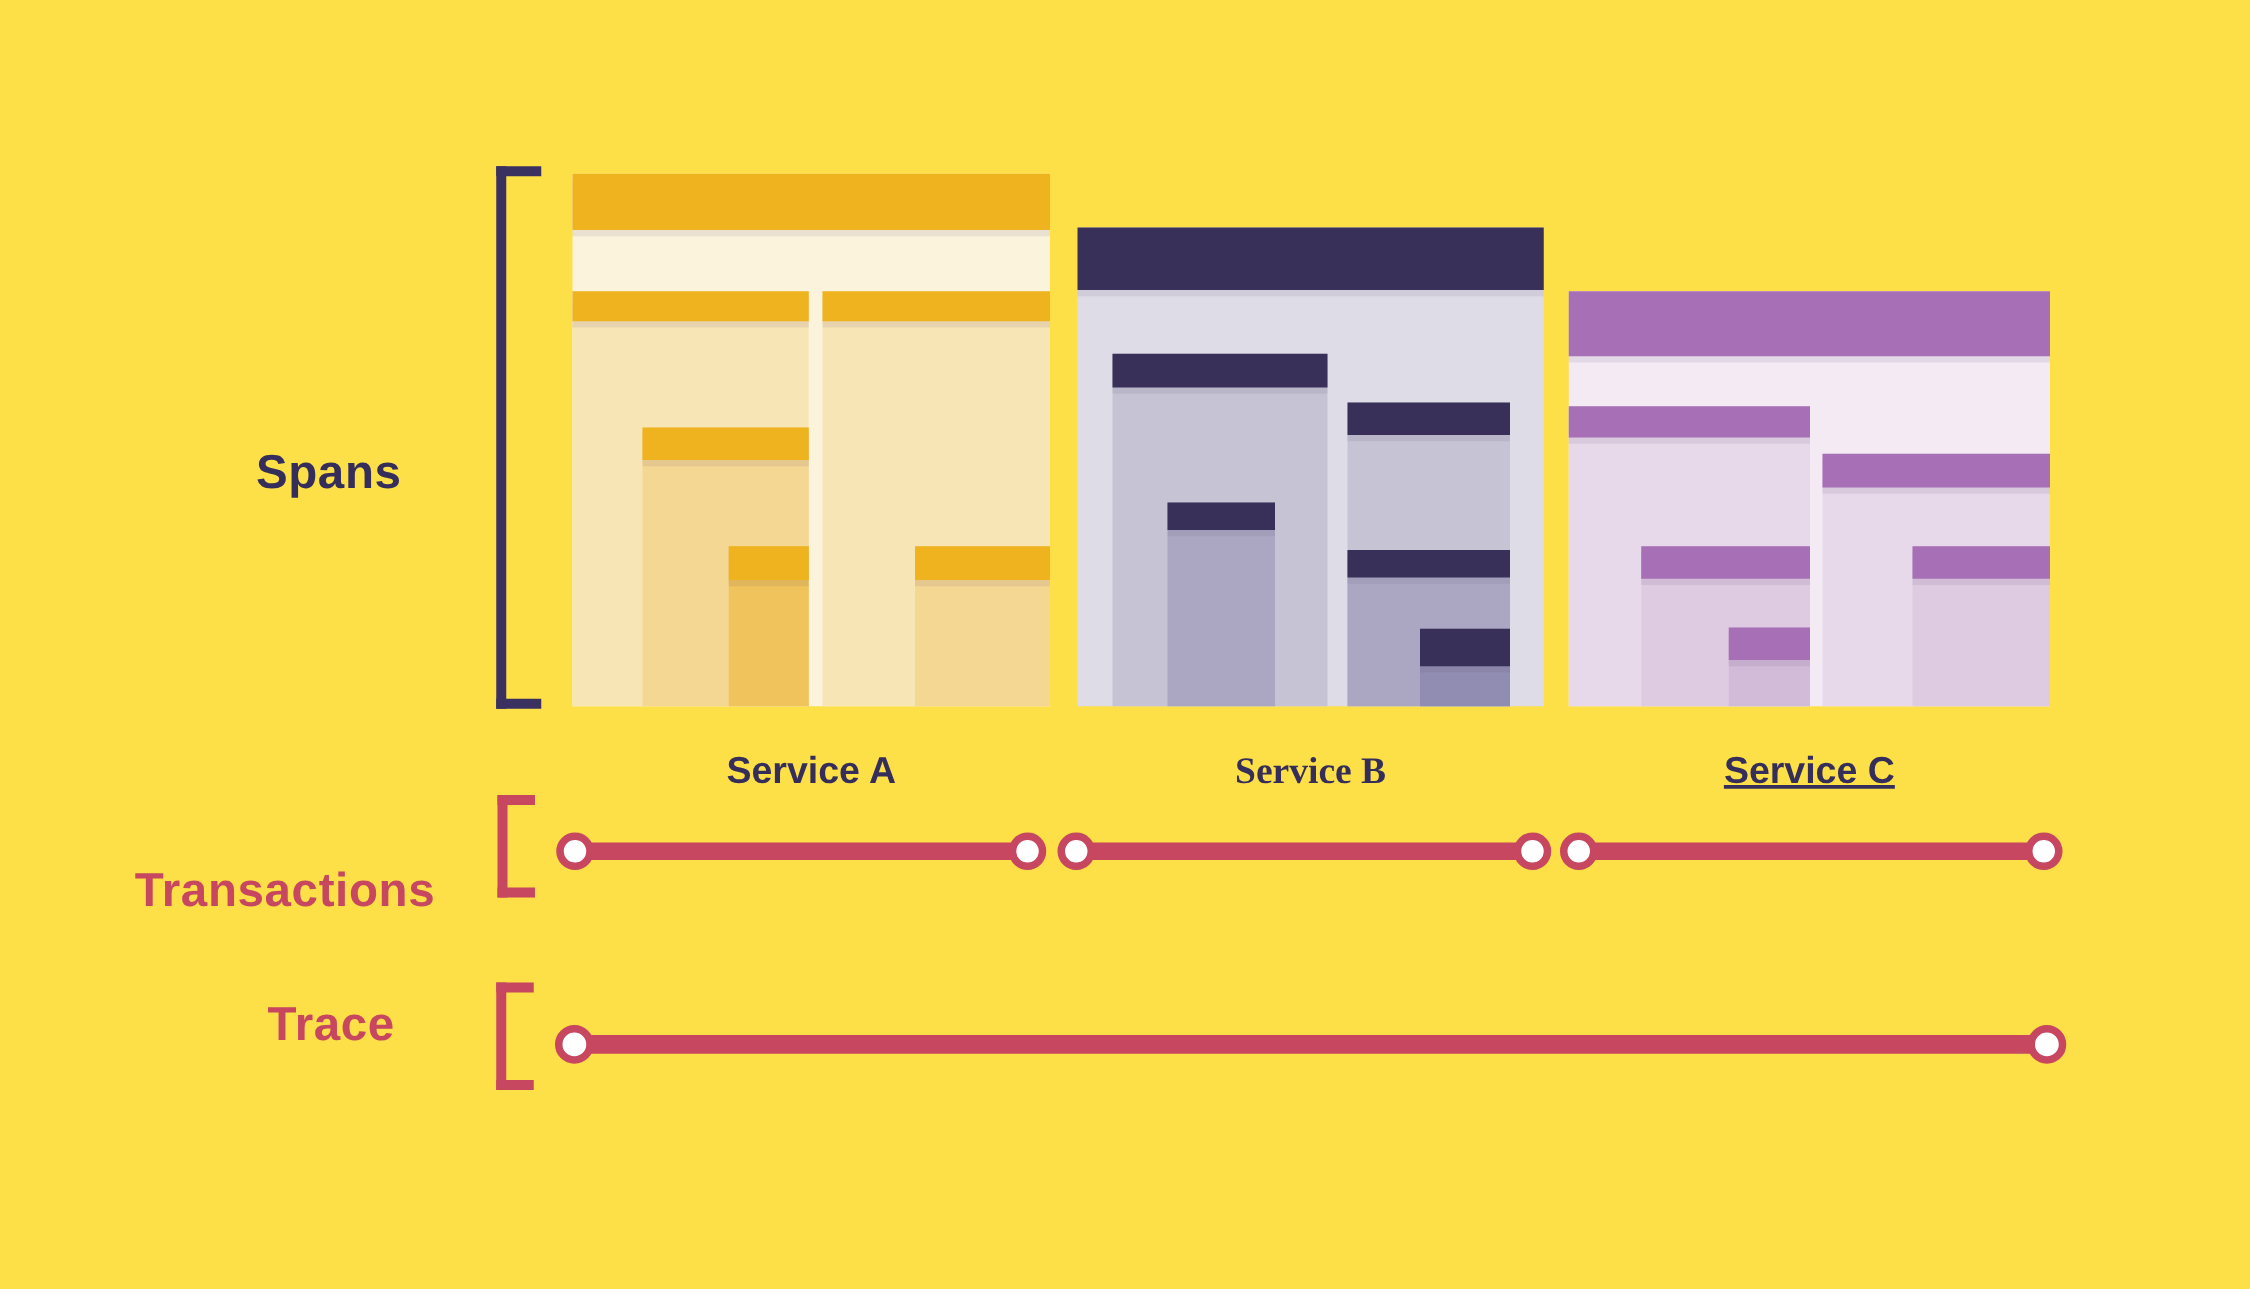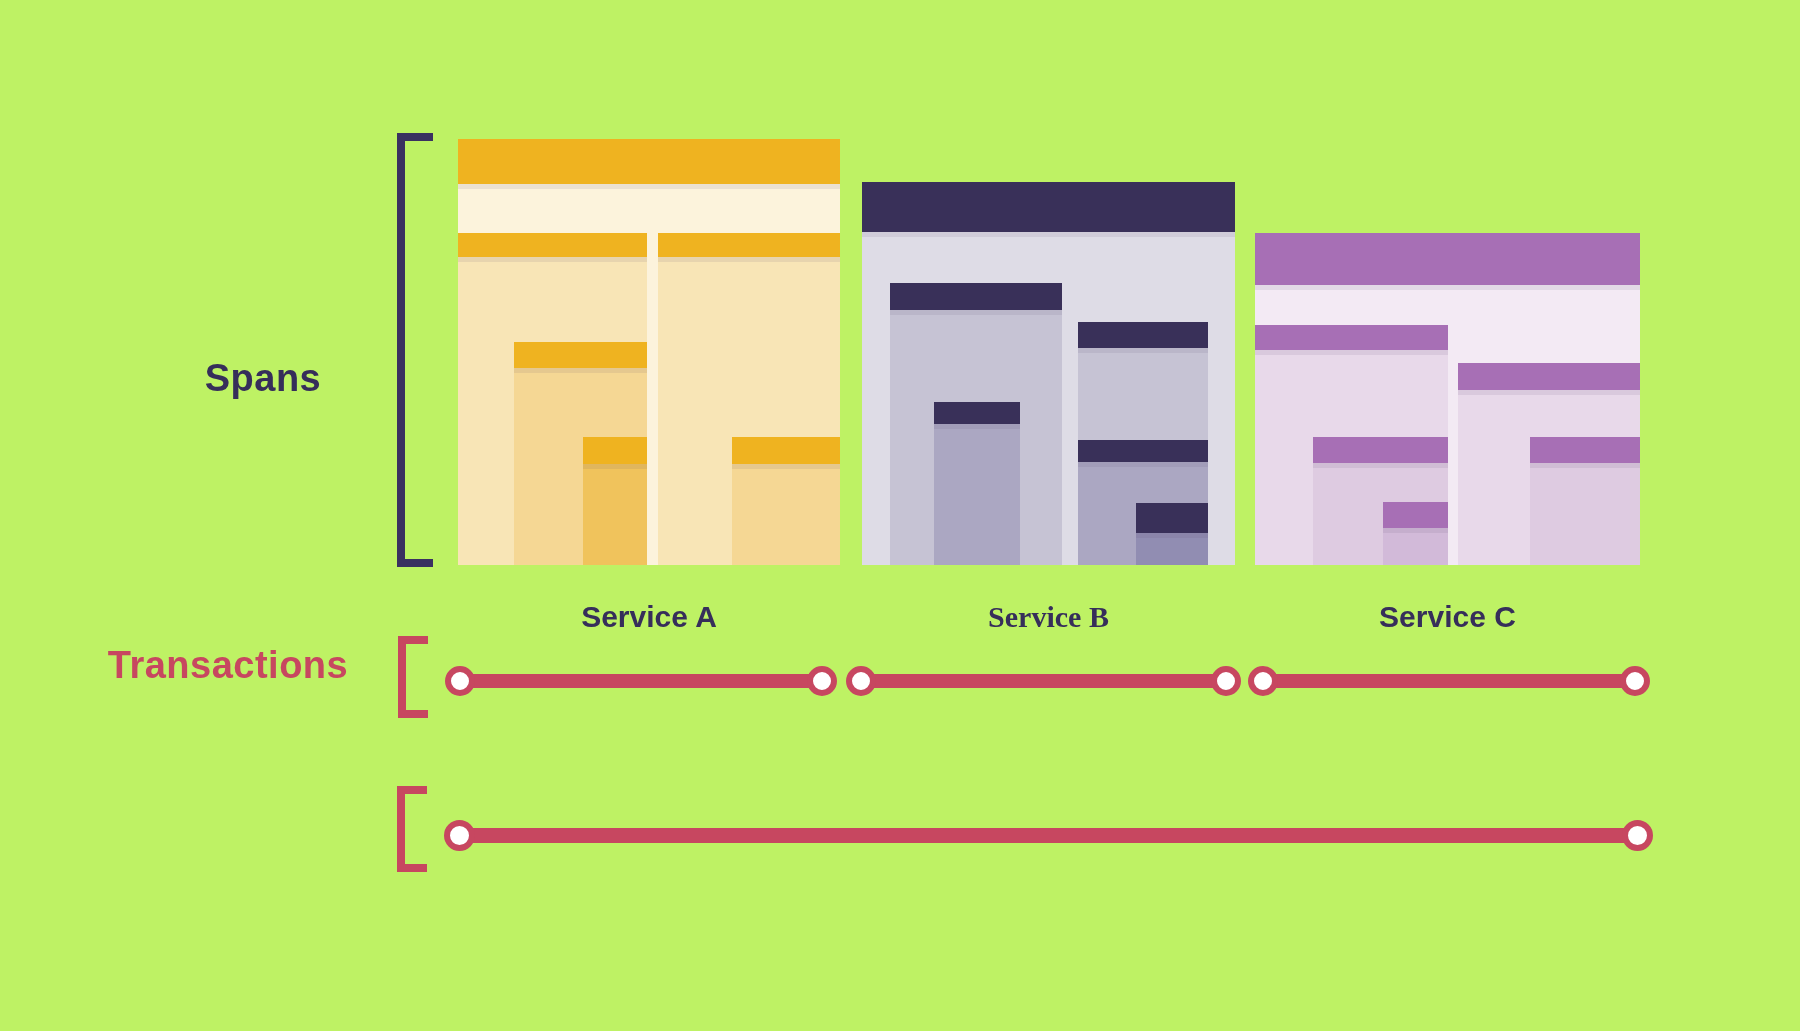--- a/index.html
+++ b/index.html
@@ -1,20 +1,20 @@
 <!DOCTYPE html>
 <html><head>
 <meta charset="utf-8">
 <style>
   html, body { margin: 0; padding: 0; background: #ffffff; }
   .canvas {
     position: relative;
     width: 1800px;
     height: 1031px;
-    background: #bef264;
+    background: #fde047;
     overflow: hidden;
     font-family: "Liberation Sans", sans-serif;
   }
   .row-label {
     position: absolute;
     width: 300px;
     text-align: center;
     font-size: 38px;
     font-weight: bold;
     letter-spacing: 0.5px;
@@ -121,37 +121,38 @@
       <div class="span-block" style="left: 1458px; top: 363px; width: 182px; height: 202px; background: rgb(232, 217, 234);">
         <div class="span-header" style="height: 27px; background: rgb(167, 111, 181);"></div>
       </div>
       <div class="span-block" style="left: 1530px; top: 437px; width: 110px; height: 128px; background: rgb(222, 203, 225);">
         <div class="span-header" style="height: 26px; background: rgb(167, 111, 181);"></div>
       </div>
     </div>
   <div id="service-labels">
       <div class="service-label" style="color: rgb(54, 46, 90); left: 499px;">Service A</div>
       <div class="service-label" style="color: rgb(54, 46, 90); left: 898.5px; font-family: Liberation Serif, serif;">Service B</div>
-      <div class="service-label" style="color: rgb(54, 46, 90); left: 1297.5px;">Service C</div>
+      <div class="service-label" style="color: rgb(54, 46, 90); left: 1297.5px; text-decoration: underline;">Service C</div>
     </div>
 
-  <div class="row-label" id="label-transactions" style="color: rgb(199, 71, 96);">Transactions</div>
+  <div class="row-label" id="label-transactions" style="color: rgb(199, 71, 96); margin-top: 48px;">Transactions</div>
   <div class="bracket" id="bracket-transactions" style="border-color: rgb(199, 71, 96);"></div>
   <div id="tx-lines">
       <div class="tl-line" style="left: 460px; top: 674px; width: 362px; height: 14px; background: rgb(199, 71, 96);"></div>
       <div class="tl-circle" style="left: 445px; top: 666px; width: 30px; height: 30px; border-color: rgb(199, 71, 96);"></div>
       <div class="tl-circle" style="left: 807px; top: 666px; width: 30px; height: 30px; border-color: rgb(199, 71, 96);"></div>
       <div class="tl-line" style="left: 861px; top: 674px; width: 365px; height: 14px; background: rgb(199, 71, 96);"></div>
       <div class="tl-circle" style="left: 846px; top: 666px; width: 30px; height: 30px; border-color: rgb(199, 71, 96);"></div>
       <div class="tl-circle" style="left: 1211px; top: 666px; width: 30px; height: 30px; border-color: rgb(199, 71, 96);"></div>
       <div class="tl-line" style="left: 1263px; top: 674px; width: 372px; height: 14px; background: rgb(199, 71, 96);"></div>
       <div class="tl-circle" style="left: 1248px; top: 666px; width: 30px; height: 30px; border-color: rgb(199, 71, 96);"></div>
       <div class="tl-circle" style="left: 1620px; top: 666px; width: 30px; height: 30px; border-color: rgb(199, 71, 96);"></div>
     </div>
 
+  <div class="row-label" id="label-trace" style="color: rgb(199, 71, 96);">Trace</div>
   <div class="bracket" id="bracket-trace" style="border-color: rgb(199, 71, 96);"></div>
   <div id="trace-lines">
       <div class="tl-line" style="left: 459px; top: 827.5px; width: 1178px; height: 15px; background: rgb(199, 71, 96);"></div>
       <div class="tl-circle" style="left: 443.5px; top: 819.5px; width: 31px; height: 31px; border-color: rgb(199, 71, 96);"></div>
       <div class="tl-circle" style="left: 1621.5px; top: 819.5px; width: 31px; height: 31px; border-color: rgb(199, 71, 96);"></div>
     </div>
 
 </div>
 
 </body></html>

